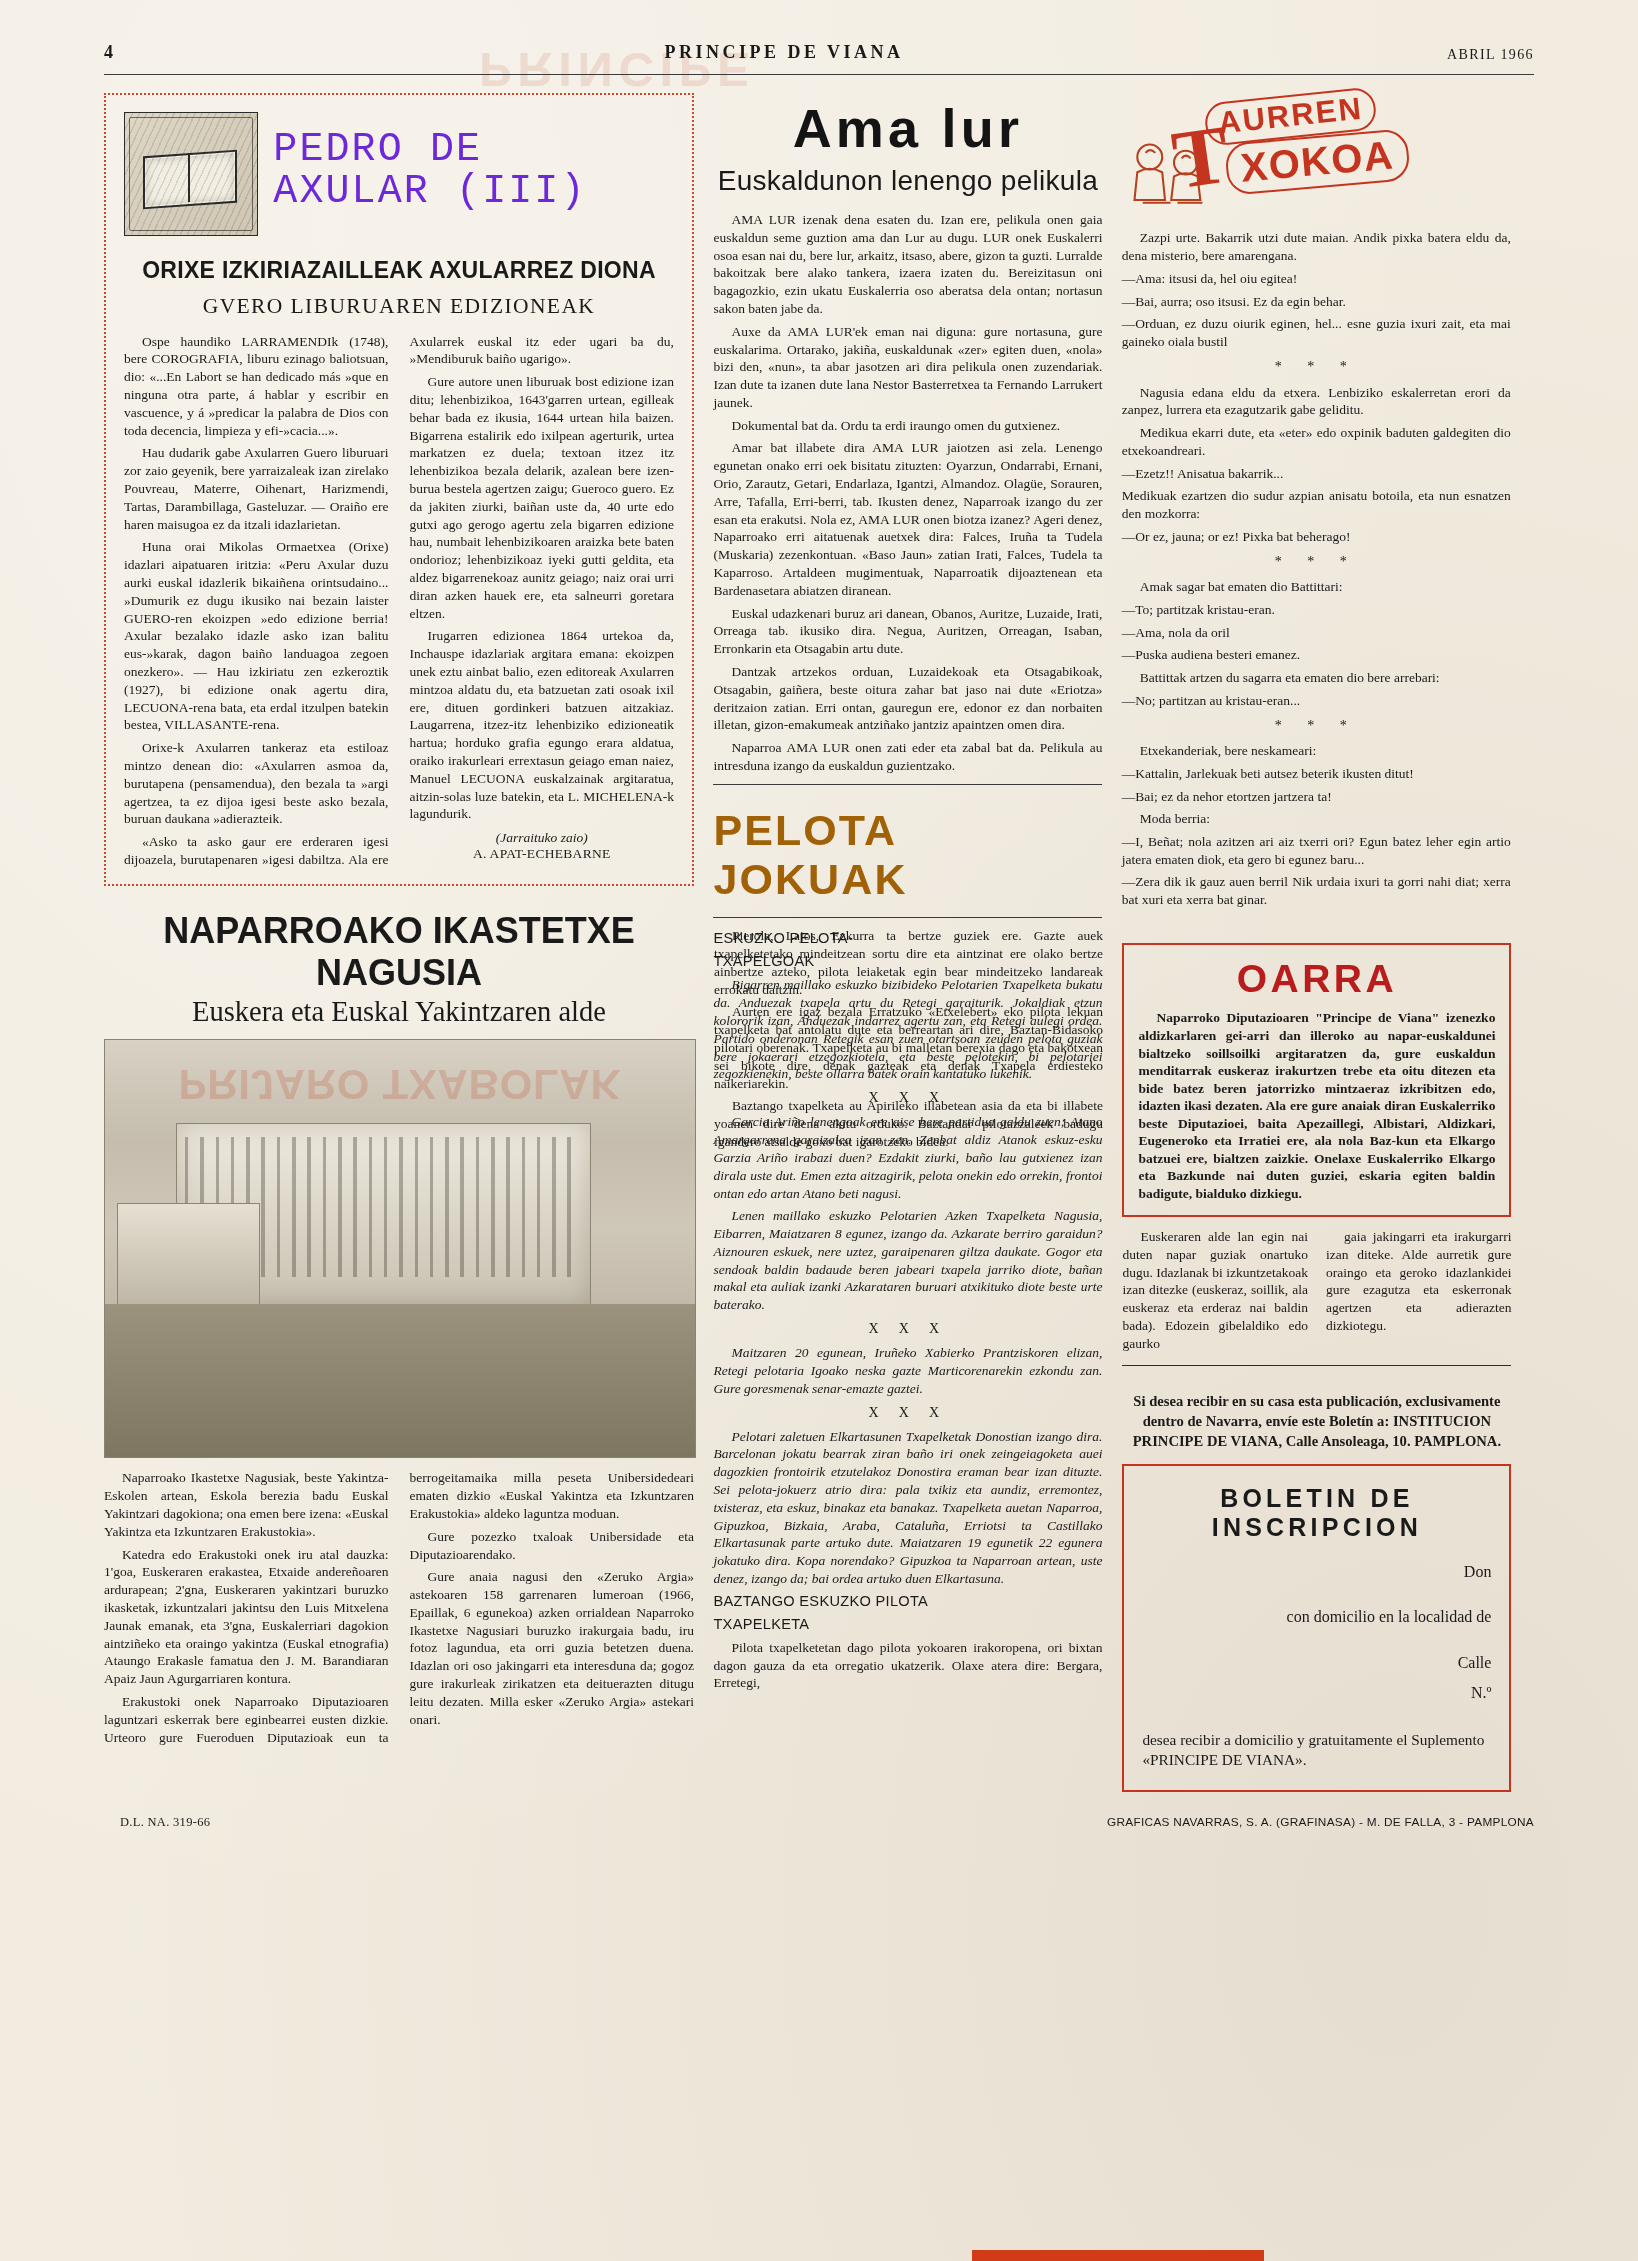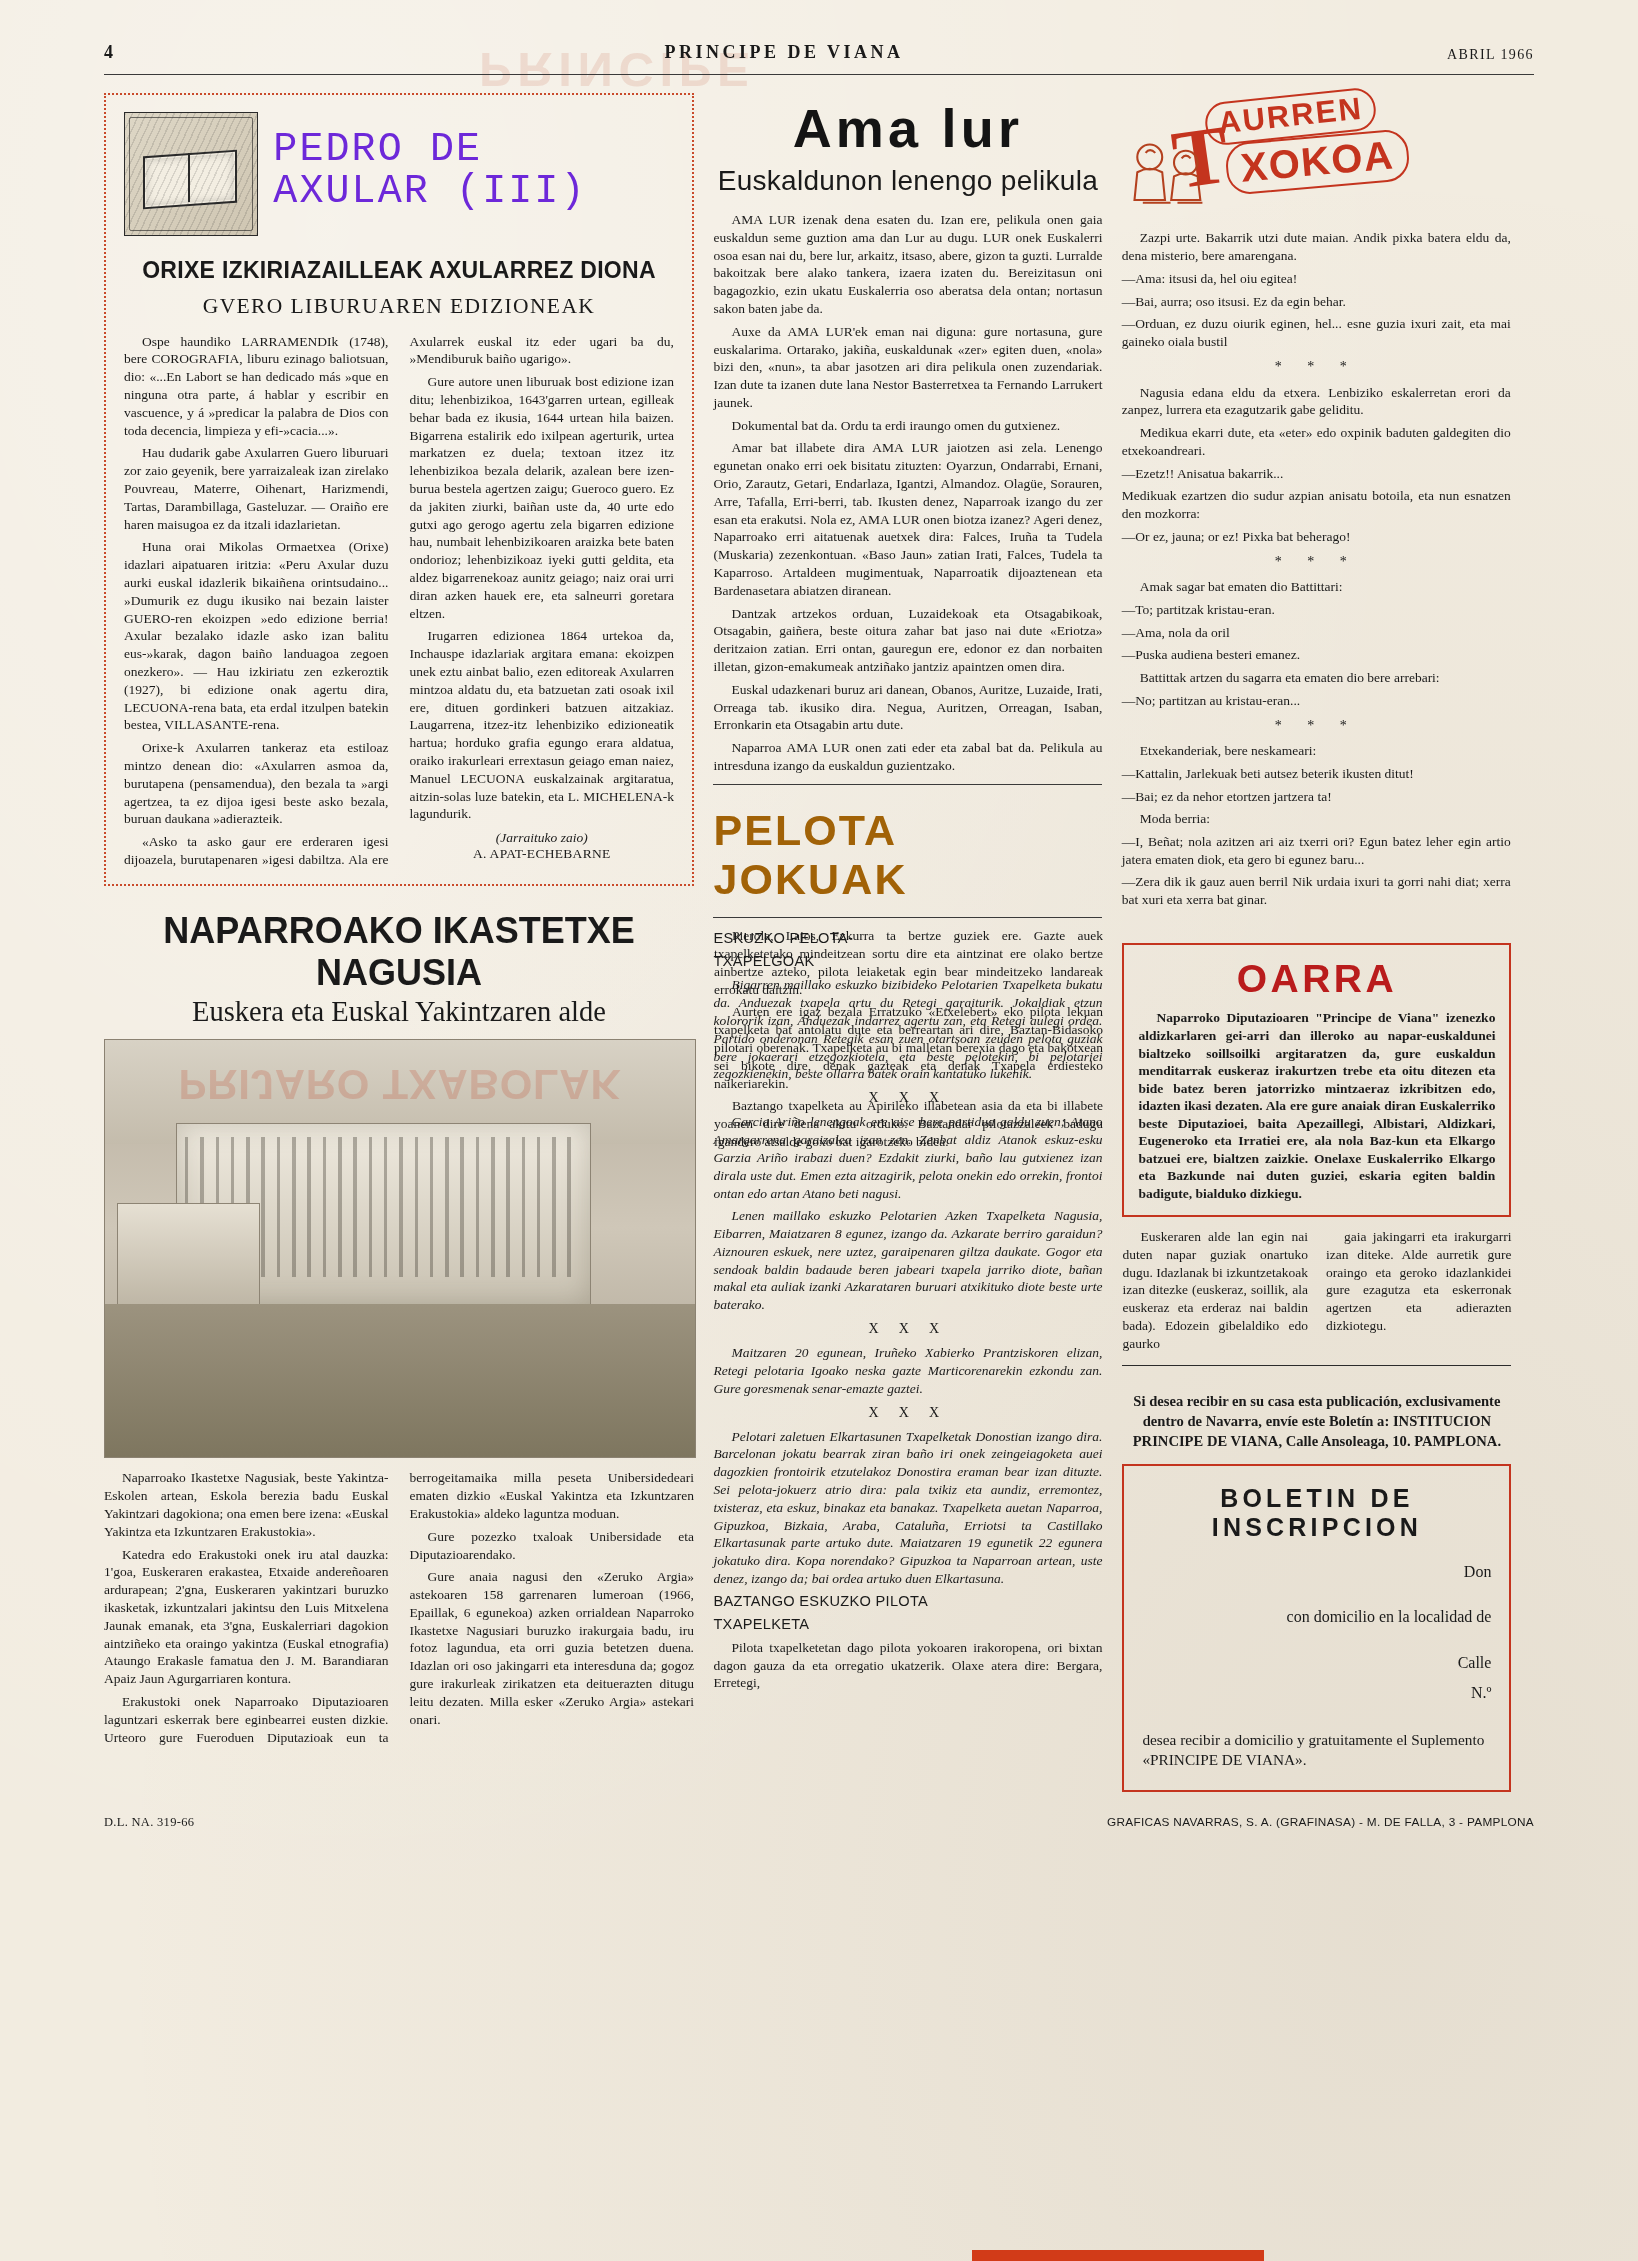--- a/index.html
+++ b/index.html
@@ -229,21 +229,21 @@
     text-align:center; letter-spacing: 4.2px; font-size: 25px; margin: 2.8px 0 21px 0;
   }
   .bline { font-size: 16px; margin: 0 0 21px 0; display:flex; align-items:flex-end; gap:5.6px;flex-direction:column;}
   .dots { flex:1; border-bottom: 1.4px dotted #555; height: 12.5px; }
   .bfinal { font-size: 15.3px; line-height:1.35; }
 
   
   .footer {
     display:flex; justify-content:space-between; align-items:center;
     margin-top: 16.7px; padding-top: 5.6px;
-    font-size: 12.5px; letter-spacing:0.3px;
+    font-size: 12.5px; letter-spacing:0.3px;margin-left:16px;
   }
   .footer .right { font-family:"Liberation Sans", sans-serif; font-size:11.8px;}
   .redbar { position:absolute; left:972px; bottom:0; width:292px; height:11px; background:#d23b18; z-index:2;}
   .ghost-title {
     position:absolute; left: 479px; top: 42px; font-size: 49px;
     color: rgba(190,80,50,.14); font-family:"Liberation Sans",sans-serif; font-weight:700;
     letter-spacing: 5.6px; transform: scaleY(-1); z-index:0;
   }
 </style>
 </head>
@@ -316,22 +316,22 @@
 
       <div class="colM">
         <div class="amalur">Ama lur</div>
         <div class="amalur-sub">Euskaldunon lenengo pelikula</div>
 
         <div>
           <p class="body">AMA LUR izenak dena esaten du. Izan ere, pelikula onen gaia euskaldun seme guztion ama dan Lur au dugu. LUR onek Euskalerri osoa esan nai du, bere lur, arkaitz, itsaso, abere, gizon ta guzti. Lurralde bakoitzak bere alako tankera, izaera izaten du. Bereizitasun oni bagagozkio, ezin ukatu Euskalerria oso aberatsa dela ontan; nortasun sakon baten jabe da.</p>
           <p class="body">Auxe da AMA LUR'ek eman nai diguna: gure nortasuna, gure euskalarima. Ortarako, jakiña, euskaldunak «zer» egiten duen, «nola» bizi den, «nun», ta abar jasotzen ari dira pelikula onen zuzendariak. Izan dute ta izanen dute lana Nestor Basterretxea ta Fernando Larrukert jaunek.</p>
           <p class="body">Dokumental bat da. Ordu ta erdi iraungo omen du gutxienez.</p>
           <p class="body">Amar bat illabete dira AMA LUR jaiotzen asi zela. Lenengo egunetan onako erri oek bisitatu zituzten: Oyarzun, Ondarrabi, Ernani, Orio, Zarautz, Getari, Endarlaza, Igantzi, Almandoz. Olagüe, Sorauren, Arre, Tafalla, Erri-berri, tab. Ikusten denez, Naparroak izango du zer esan eta erakutsi. Nola ez, AMA LUR onen biotza izanez? Ageri denez, Naparroako erri aitatuenak auetxek dira: Falces, Iruña ta Tudela (Muskaria) zezenkontuan. «Baso Jaun» zatian Irati, Falces, Tudela ta Kaparroso. Artaldeen mugimentuak, Naparroatik dijoaztenean eta Bardenasetara abiatzen diranean.</p>
+          <p class="body">Euskal udazkenari buruz ari danean, Obanos, Auritze, Luzaide, Irati, Orreaga tab. ikusiko dira. Negua, Auritzen, Orreagan, Isaban, Erronkarin eta Otsagabin artu dute.</p>
           <p class="body">Dantzak artzekos orduan, Luzaidekoak eta Otsagabikoak, Otsagabin, gaiñera, beste oitura zahar bat jaso nai dute «Eriotza» deritzaion zatian. Erri ontan, gauregun ere, edonor ez dan norbaiten illetan, gizon-emakumeak antziñako jantziz apaintzen omen dira.</p>
-          <p class="body">Euskal udazkenari buruz ari danean, Obanos, Auritze, Luzaide, Irati, Orreaga tab. ikusiko dira. Negua, Auritzen, Orreagan, Isaban, Erronkarin eta Otsagabin artu dute.</p>
           <p class="body">Naparroa AMA LUR onen zati eder eta zabal bat da. Pelikula au intresduna izango da euskaldun guzientzako.</p>
         </div>
 
         <div class="hr-thin"></div>
         <div class="pelota-hd">PELOTA JOKUAK</div>
         <div class="hr-thin"></div>
 
         <div class="small-head">ESKUZKO PELOTA-</div>
         <div class="small-head">TXAPELGOAK</div>
 

